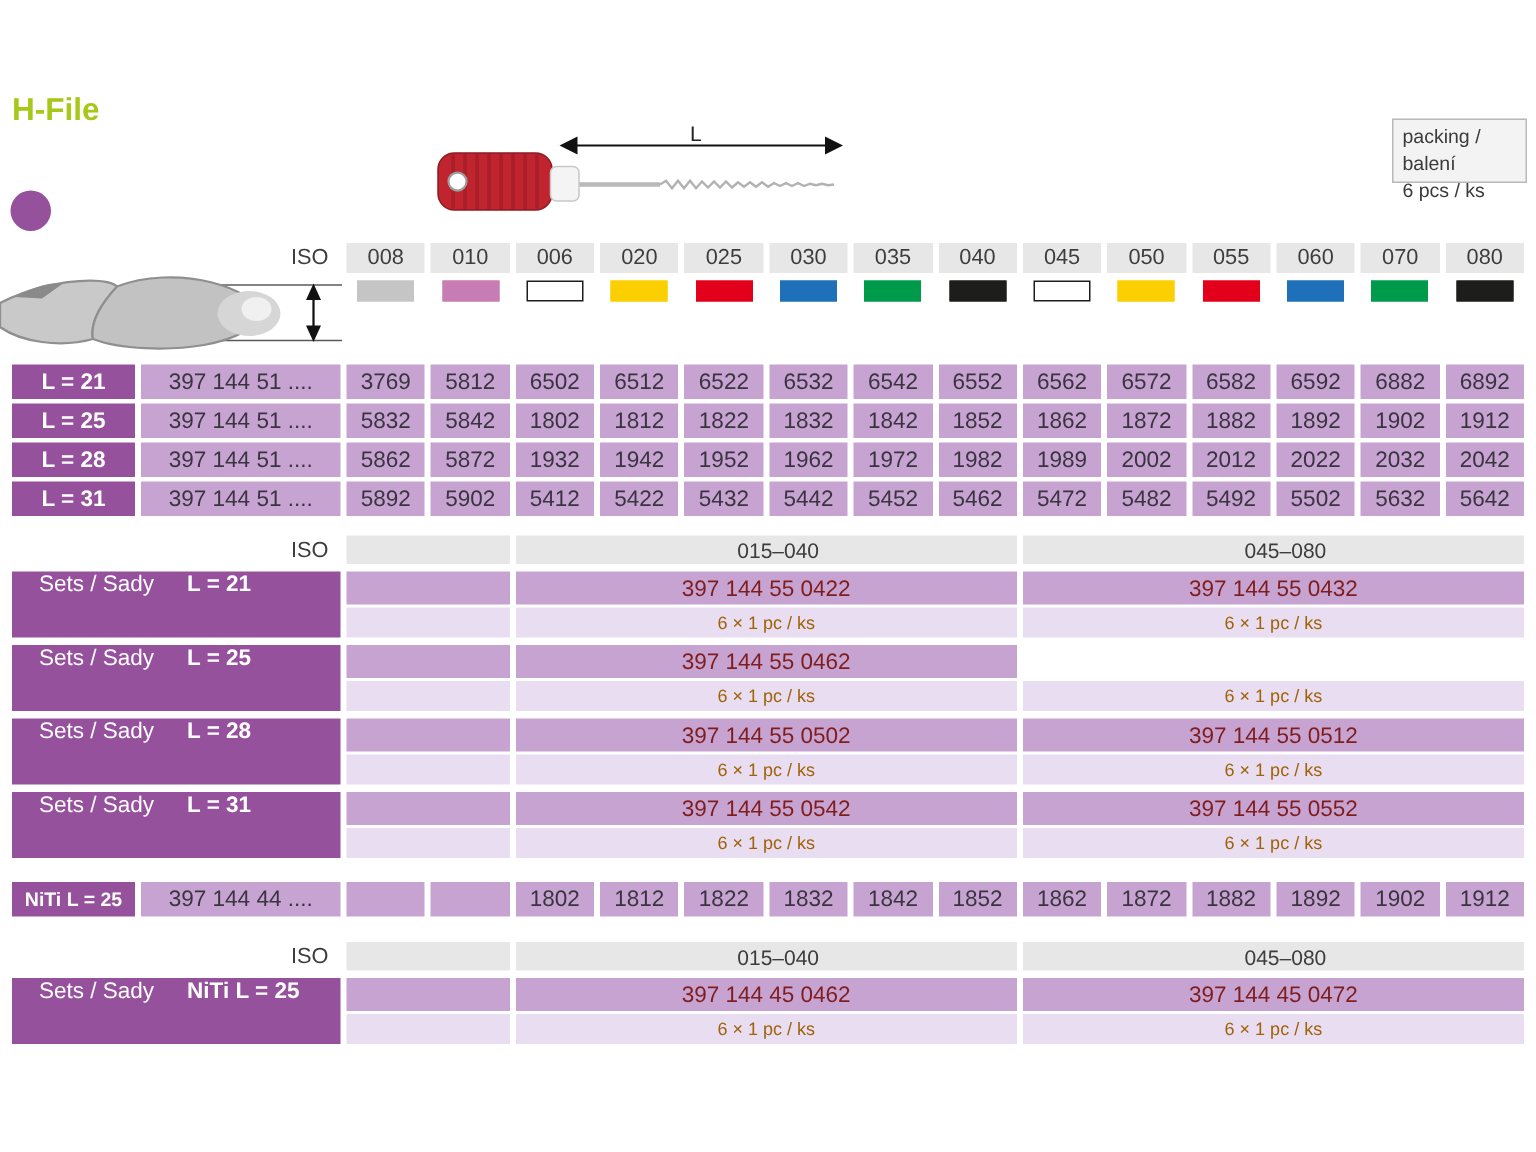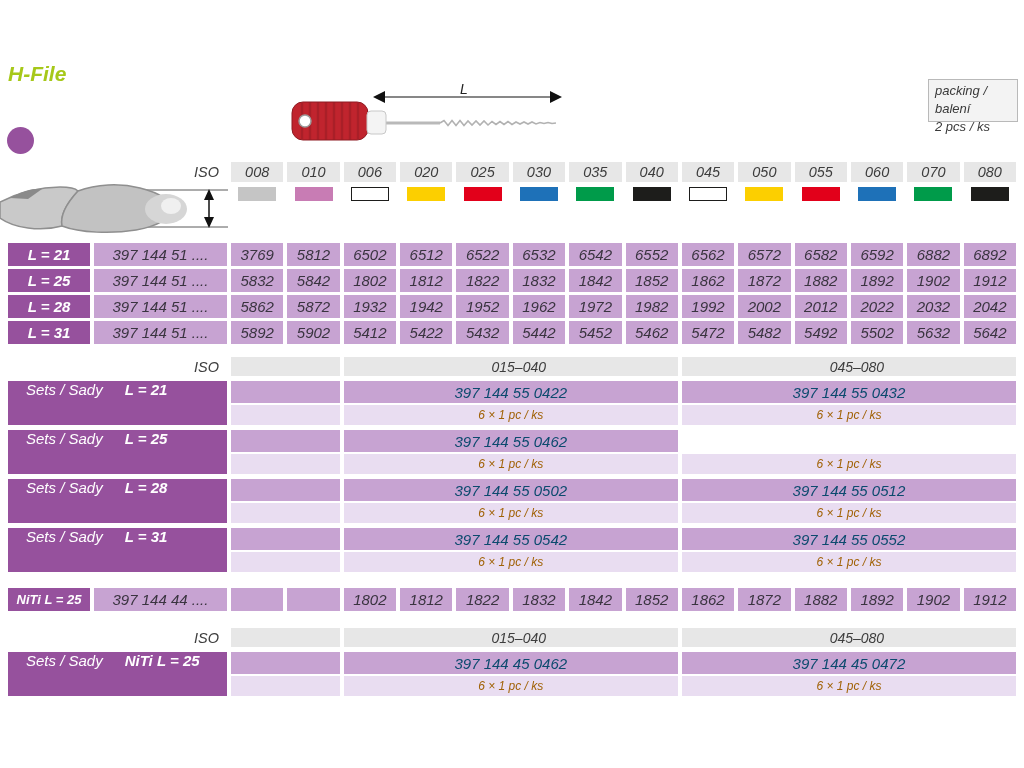--- a/index.html
+++ b/index.html
@@ -1,18 +1,18 @@
 <!DOCTYPE html>
 <html><head>
 <meta charset="utf-8">
 <style>
   * { margin:0; padding:0; box-sizing:border-box; }
   body { background:#fff; }
   .page { position:relative; width:1024px; height:768px; background:#ffffff;
-          font-family:"Liberation Sans", sans-serif; color:#3d3d3d; overflow:hidden;font-style:italic; }
+          font-family:"Liberation Sans", sans-serif; color:#3d3d3d; overflow:hidden; }
 
   .title { position:absolute; left:8px; top:62px; font-size:21px; font-weight:bold; color:#a6c819; }
   .brand-dot { position:absolute; left:7px; top:127px; width:27px; height:27px;
                border-radius:50%; background:#96519d; }
 
   .tip-art { position:absolute; left:0px; top:176px; }
   .instrument-art { position:absolute; left:278px; top:80px; }
   .len-label { position:absolute; left:460px; top:81px; font-size:14px; color:#222; }
 
   .packing { position:absolute; left:928px; top:79px; width:90px; height:43px;
@@ -52,21 +52,21 @@
   .set-label { grid-column:1 / span 2; grid-row:1 / span 2; background:#96519d; color:#fff;
                display:flex; padding-left:18px; gap:22px; font-size:15px; }
   .set-label .sub { font-weight:bold; }
   .nrw-a { grid-column:3 / span 2; grid-row:1; background:#c7a3d2; }
   .nrw-b { grid-column:3 / span 2; grid-row:2; background:#e9ddf1; }
   .code-a { grid-column:5 / span 6; grid-row:1; }
   .qty-a  { grid-column:5 / span 6; grid-row:2; }
   .code-b { grid-column:11 / span 6; grid-row:1; }
   .qty-b  { grid-column:11 / span 6; grid-row:2; }
   .codecell { background:#c7a3d2; display:flex; align-items:center; justify-content:center;
-              font-size:15px; color:#0c4a6e; }
+              font-size:15px; color:#7f1d1d; }
   .qtycell { background:#e9ddf1; display:flex; align-items:center; justify-content:center;
              font-size:12px; color:#a16207; }
 
   .niti-row { position:absolute; left:8px; top:588px; width:1008px; height:23px; }
   .niti-hdr { background:#96519d; color:#fff; font-weight:bold; font-size:13px;
               display:flex; align-items:center; justify-content:center; }
 </style>
 </head>
 <body>
 
@@ -105,21 +105,21 @@
       <line x1="72" y1="22" x2="72" y2="60"></line>
         <line x1="80" y1="23" x2="80" y2="59"></line>
     </g>
     <rect x="89" y="31" width="19" height="23" rx="4" fill="#f4f4f4" stroke="#c8c8c8" stroke-width="1"></rect>
     <circle cx="27" cy="41" r="6" fill="#ffffff" stroke="#9c9c9c" stroke-width="1.5"></circle>
   </svg>
   <span class="len-label">L</span>
 
   <div class="packing">
     <div>packing / balení</div>
-    <div>2 pcs / ks</div>
+    <div>6 pcs / ks</div>
   </div>
 
   <div class="iso-block">
     <div class="grid16">
       <div class="iso-label">ISO</div>
       <div class="span14">
 
       <div class="iso-size-header">008</div>
           <div class="iso-size-header">010</div>
           <div class="iso-size-header">006</div>
@@ -232,21 +232,21 @@
       <div class="cell">397 144 51 ....</div>
       <div class="span14">
           <div class="cell">5862</div>
           <div class="cell">5872</div>
           <div class="cell">1932</div>
           <div class="cell">1942</div>
           <div class="cell">1952</div>
           <div class="cell">1962</div>
           <div class="cell">1972</div>
           <div class="cell">1982</div>
-          <div class="cell">1992</div>
+          <div class="cell">1989</div>
           <div class="cell">2002</div>
           <div class="cell">2012</div>
           <div class="cell">2022</div>
           <div class="cell">2032</div>
           <div class="cell">2042</div>
         </div>
     </div>
       <div class="grid16 m-row">
       <div class="rowhdr">L = 31</div>
       <div class="cell">397 144 51 ....</div>

